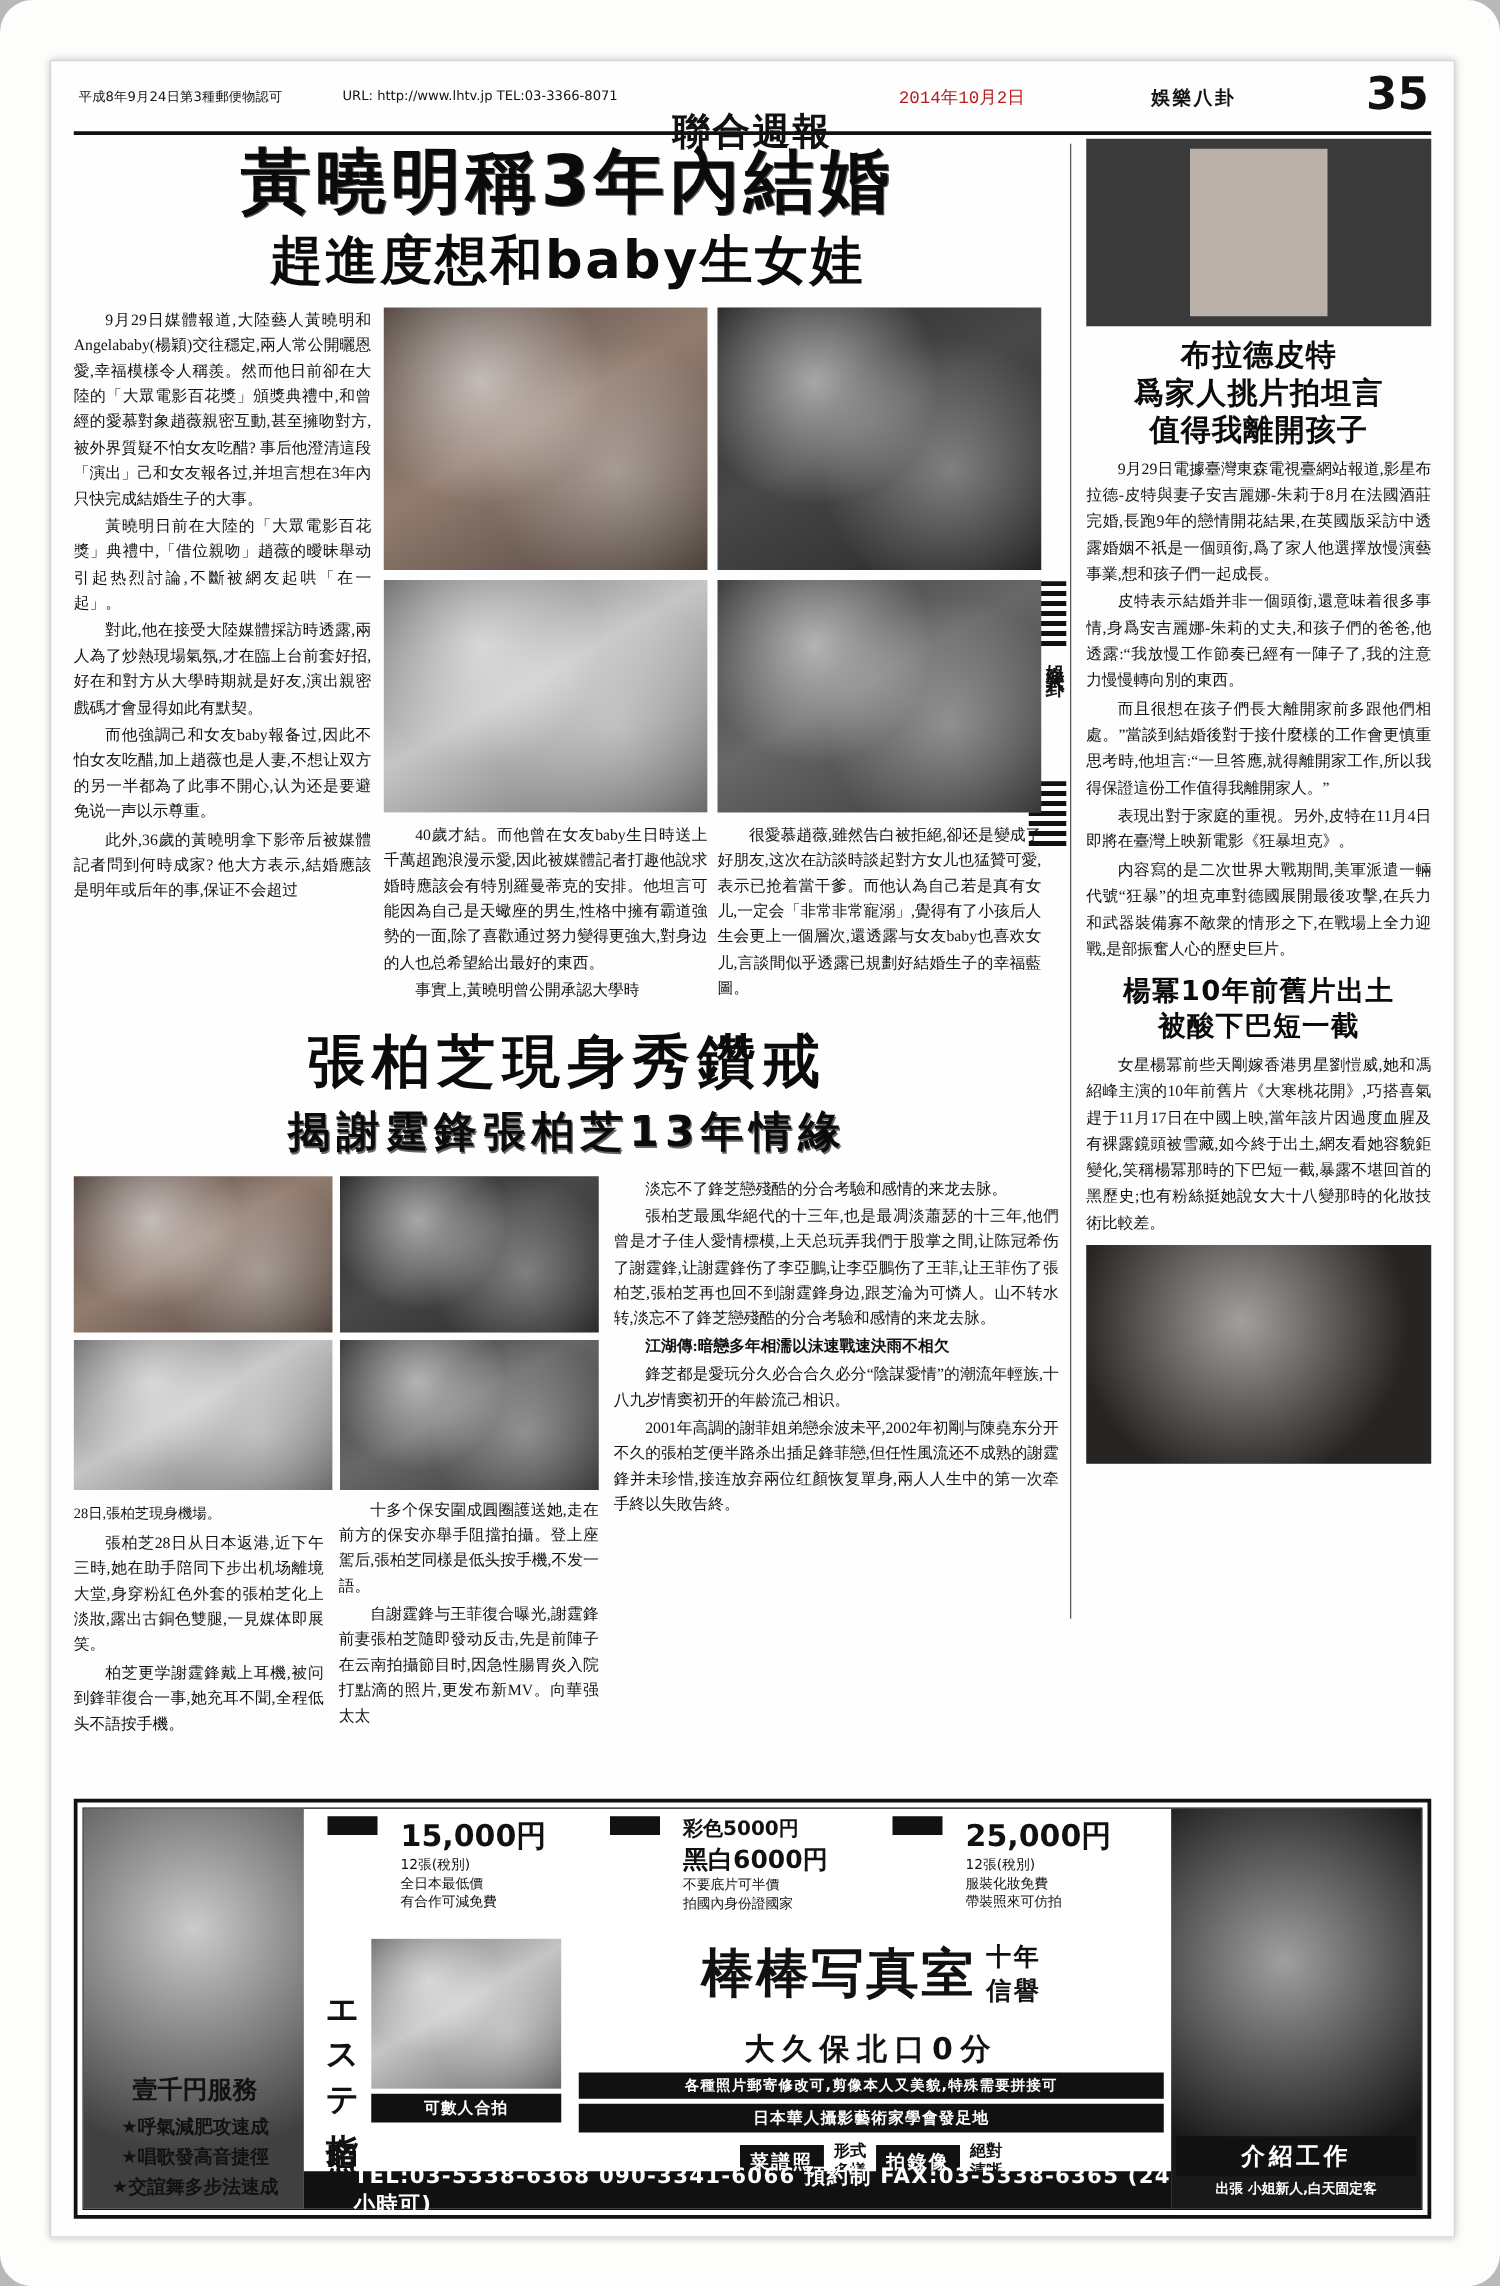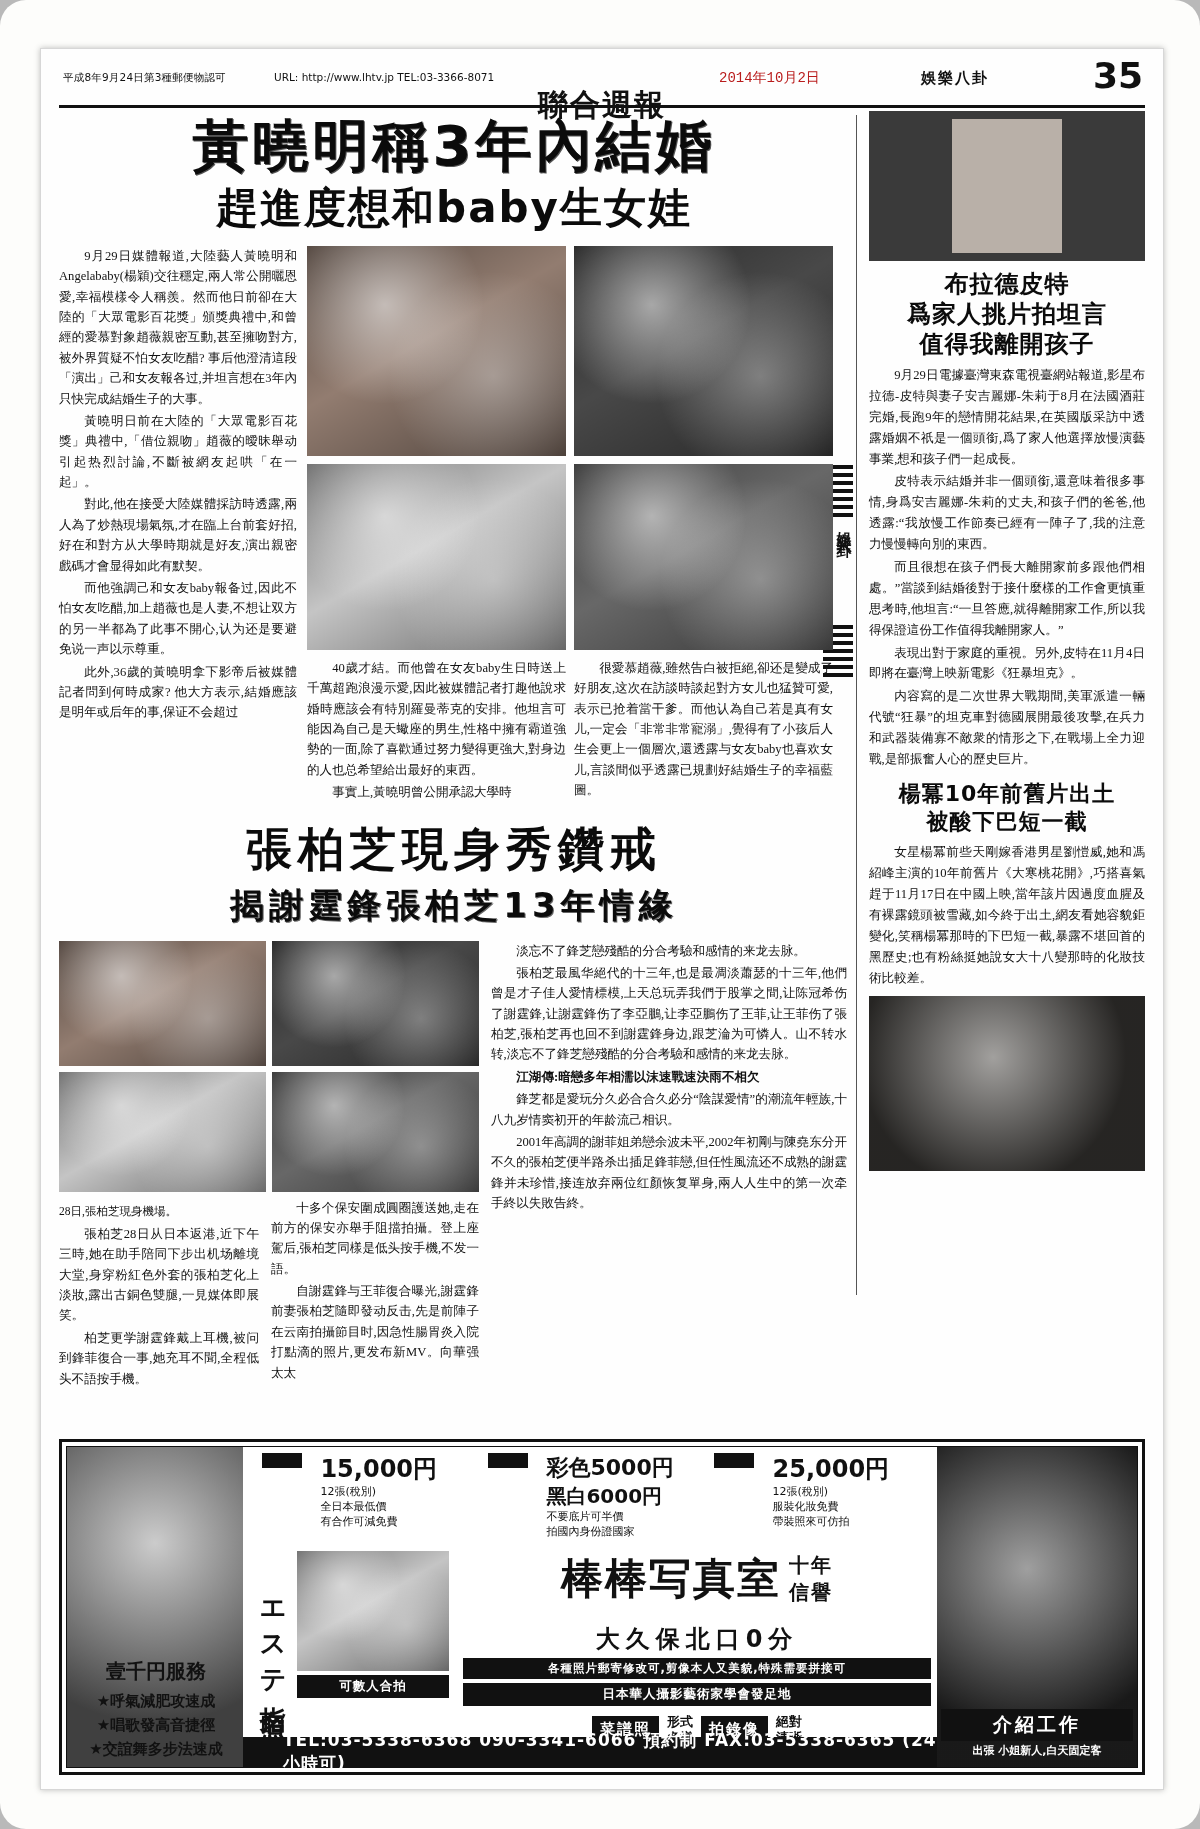--- a/index.html
+++ b/index.html
@@ -294,21 +294,21 @@
           <div style="width:150px;">
             <div class="price">15,000円</div>
             <div class="ad-small">12張(稅別)</div>
             <div class="ad-small">全日本最低價</div>
             <div class="ad-small">有合作可減免費</div>
           </div>
           <div style="width:62px;text-align:center;">
             <span class="ribbon" style="writing-mode:vertical-rl;font-size:18px;">證件照</span>
           </div>
           <div style="width:150px;">
-            <div class="price" style="font-size:22px;">彩色5000円</div>
+            <div class="price" style="font-size:16px;">彩色5000円</div>
             <div class="price" style="font-size:20px;">黑白6000円</div>
             <div class="ad-small">不要底片可半價</div>
             <div class="ad-small">拍國內身份證國家</div>
           </div>
           <div style="width:62px;text-align:center;">
             <span class="ribbon" style="writing-mode:vertical-rl;font-size:18px;">結婚照</span>
           </div>
           <div style="width:160px;">
             <div class="price">25,000円</div>
             <div class="ad-small">12張(稅別)</div>

